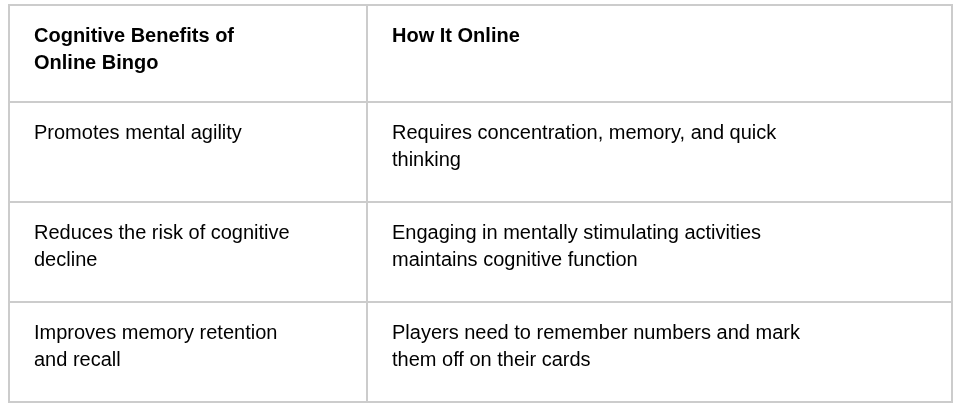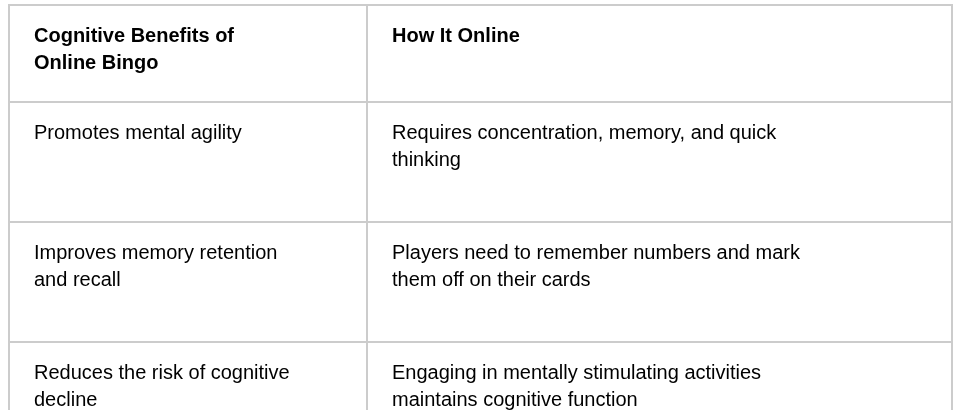--- a/index.html
+++ b/index.html
@@ -33,21 +33,21 @@
     text-align: left;
     padding: 16px 24px 16px 24px;
     font-size: 20px;
     line-height: 27px;
     color: #000000;
     white-space: pre-line;
     box-sizing: border-box;
   }
   th { font-weight: bold; }
   tr.header-row { height: 97px; }
-  tr.body-row   { height: 120px; margin-left: 20px; }
+  tr.body-row   { height: 100px; margin-left: 20px; }
 </style>
 </head>
 <body>
 
 <div class="page">
   <div class="table-wrap">
     <table class="benefits-table">
       <colgroup>
         <col class="col-benefit">
         <col class="col-how">
@@ -59,27 +59,27 @@
           <th>How It Online</th>
         </tr>
       </thead>
       <tbody>
         <tr class="body-row">
           <td>Promotes mental agility</td>
           <td>Requires concentration, memory, and quick
 thinking</td>
         </tr>
         <tr class="body-row">
+          <td>Reduces the risk of cognitive
+decline</td>
+          <td>Engaging in mentally stimulating activities
+maintains cognitive function</td>
+        </tr>
+        <tr class="body-row">
           <td>Improves memory retention
 and recall</td>
           <td>Players need to remember numbers and mark
 them off on their cards</td>
-        </tr>
-        <tr class="body-row">
-          <td>Reduces the risk of cognitive
-decline</td>
-          <td>Engaging in mentally stimulating activities
-maintains cognitive function</td>
         </tr>
       </tbody>
     </table>
   </div>
 </div>
 
 </body></html>

